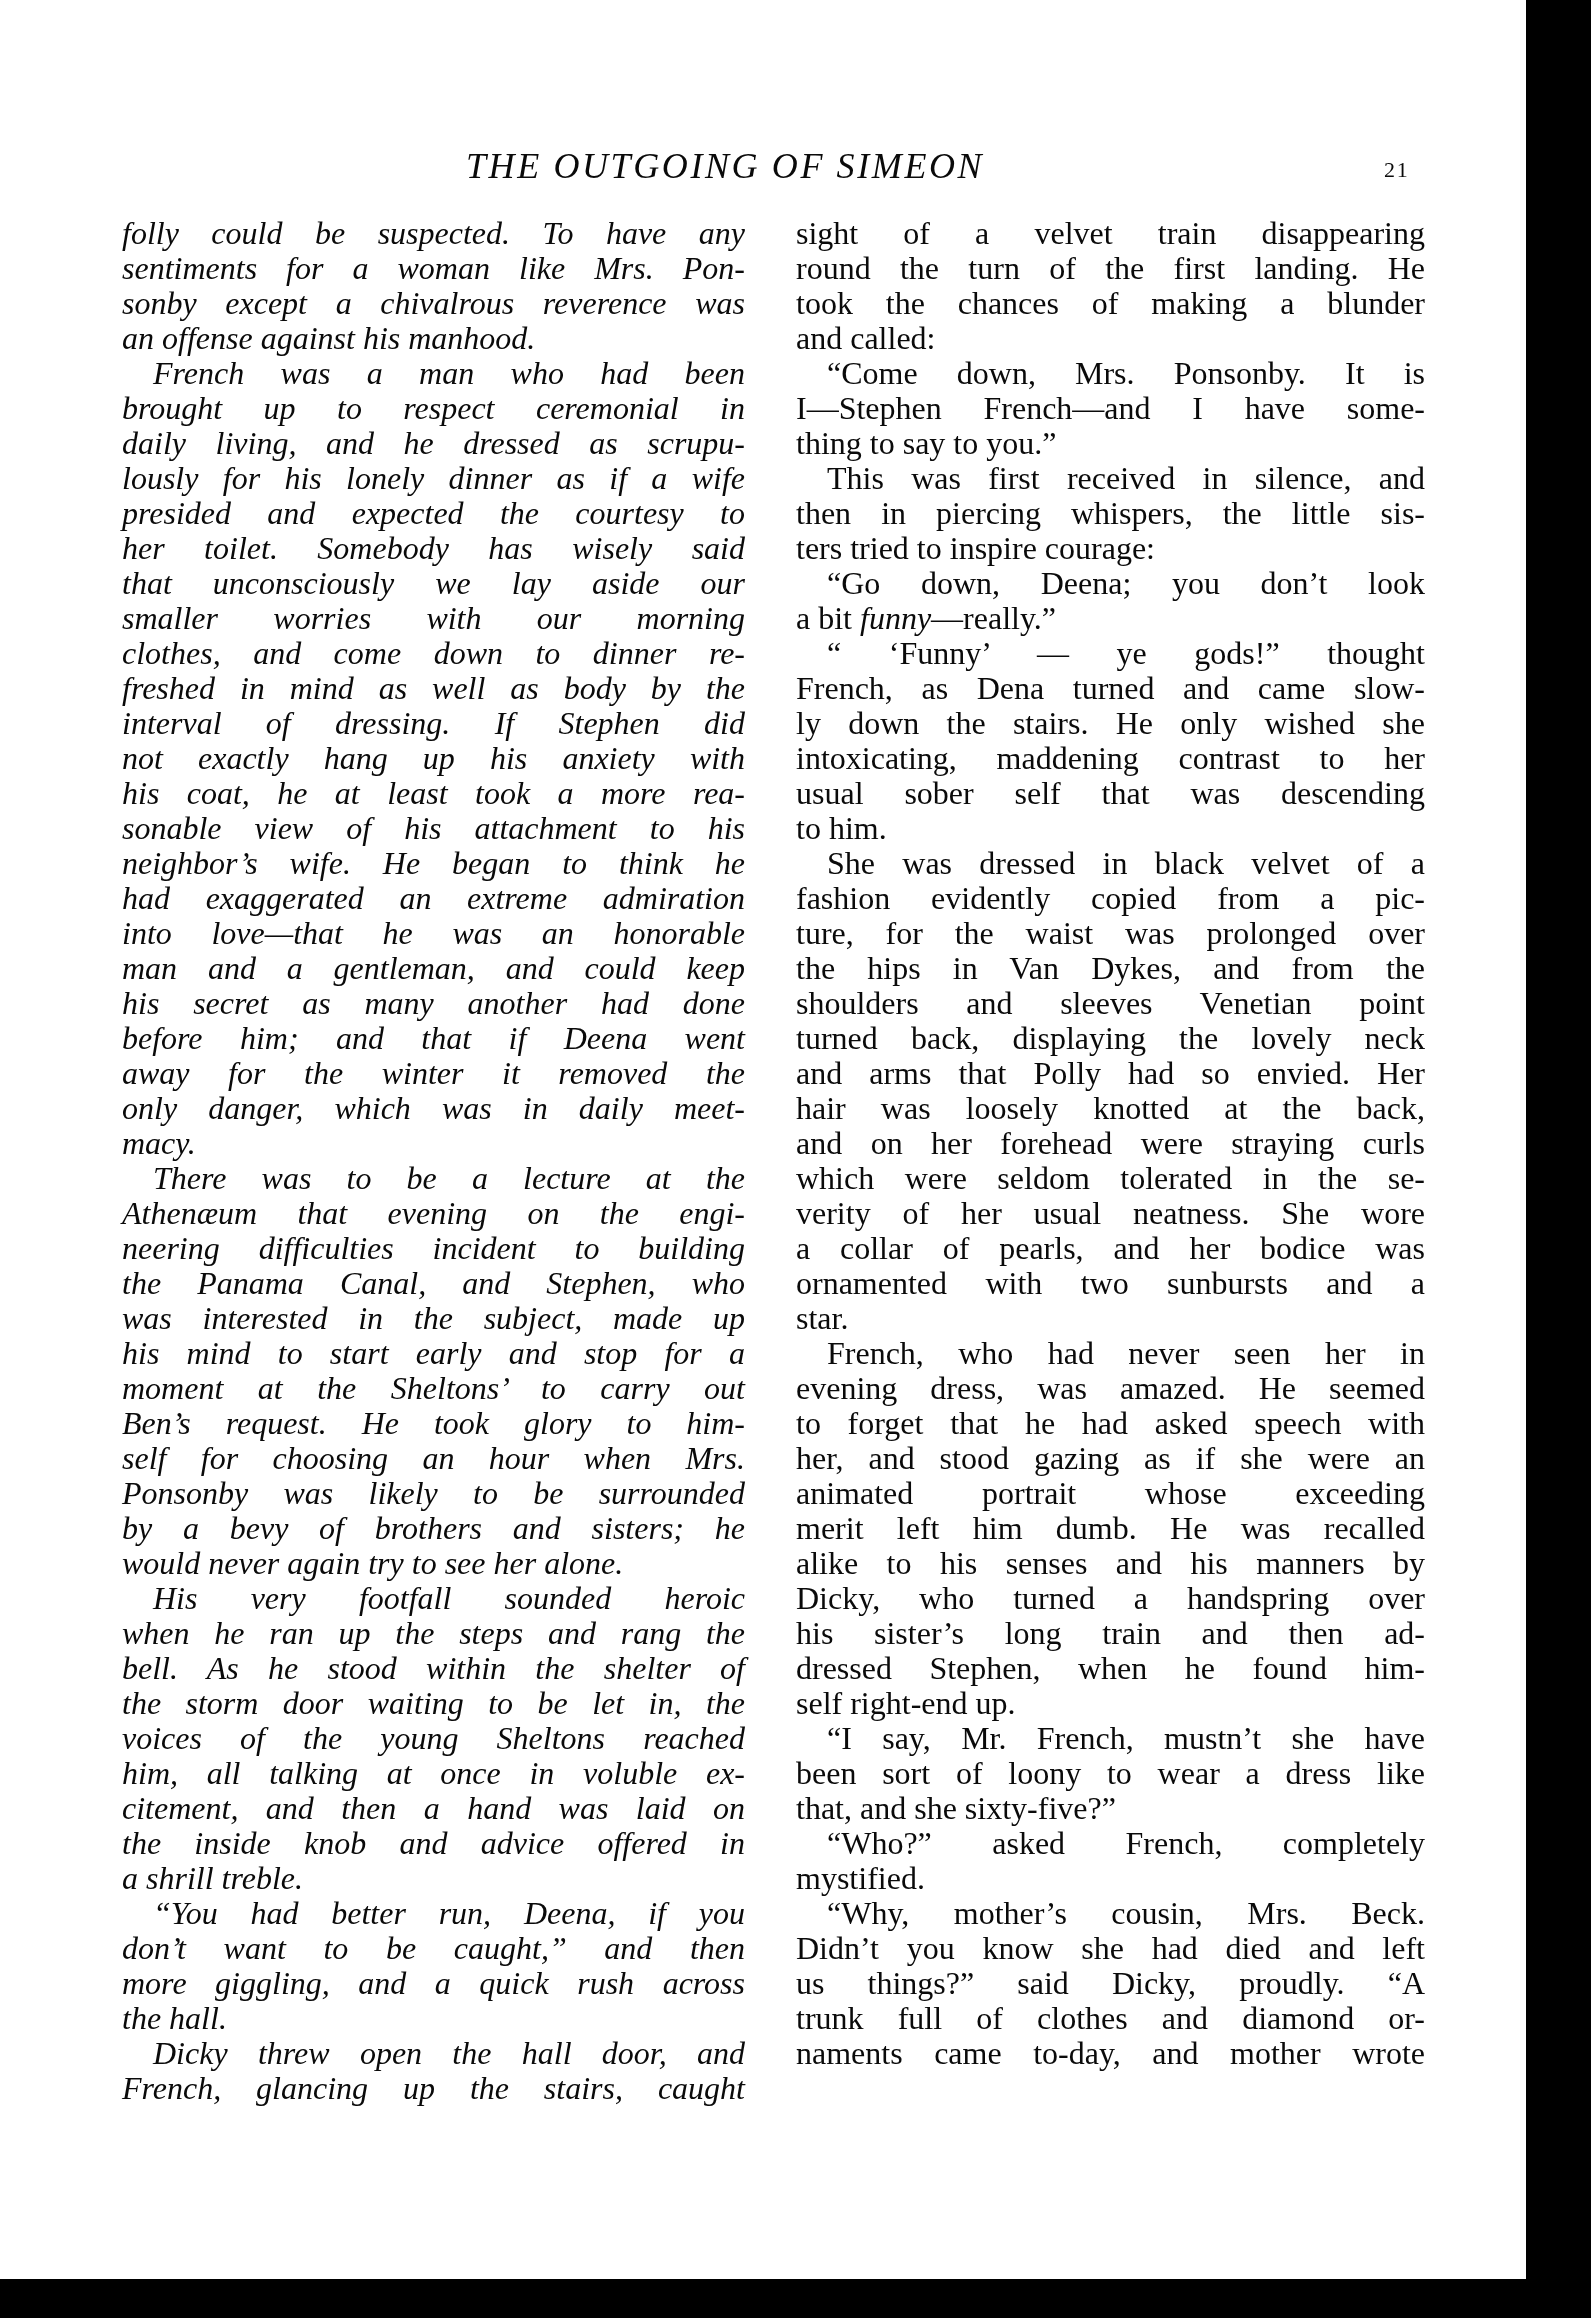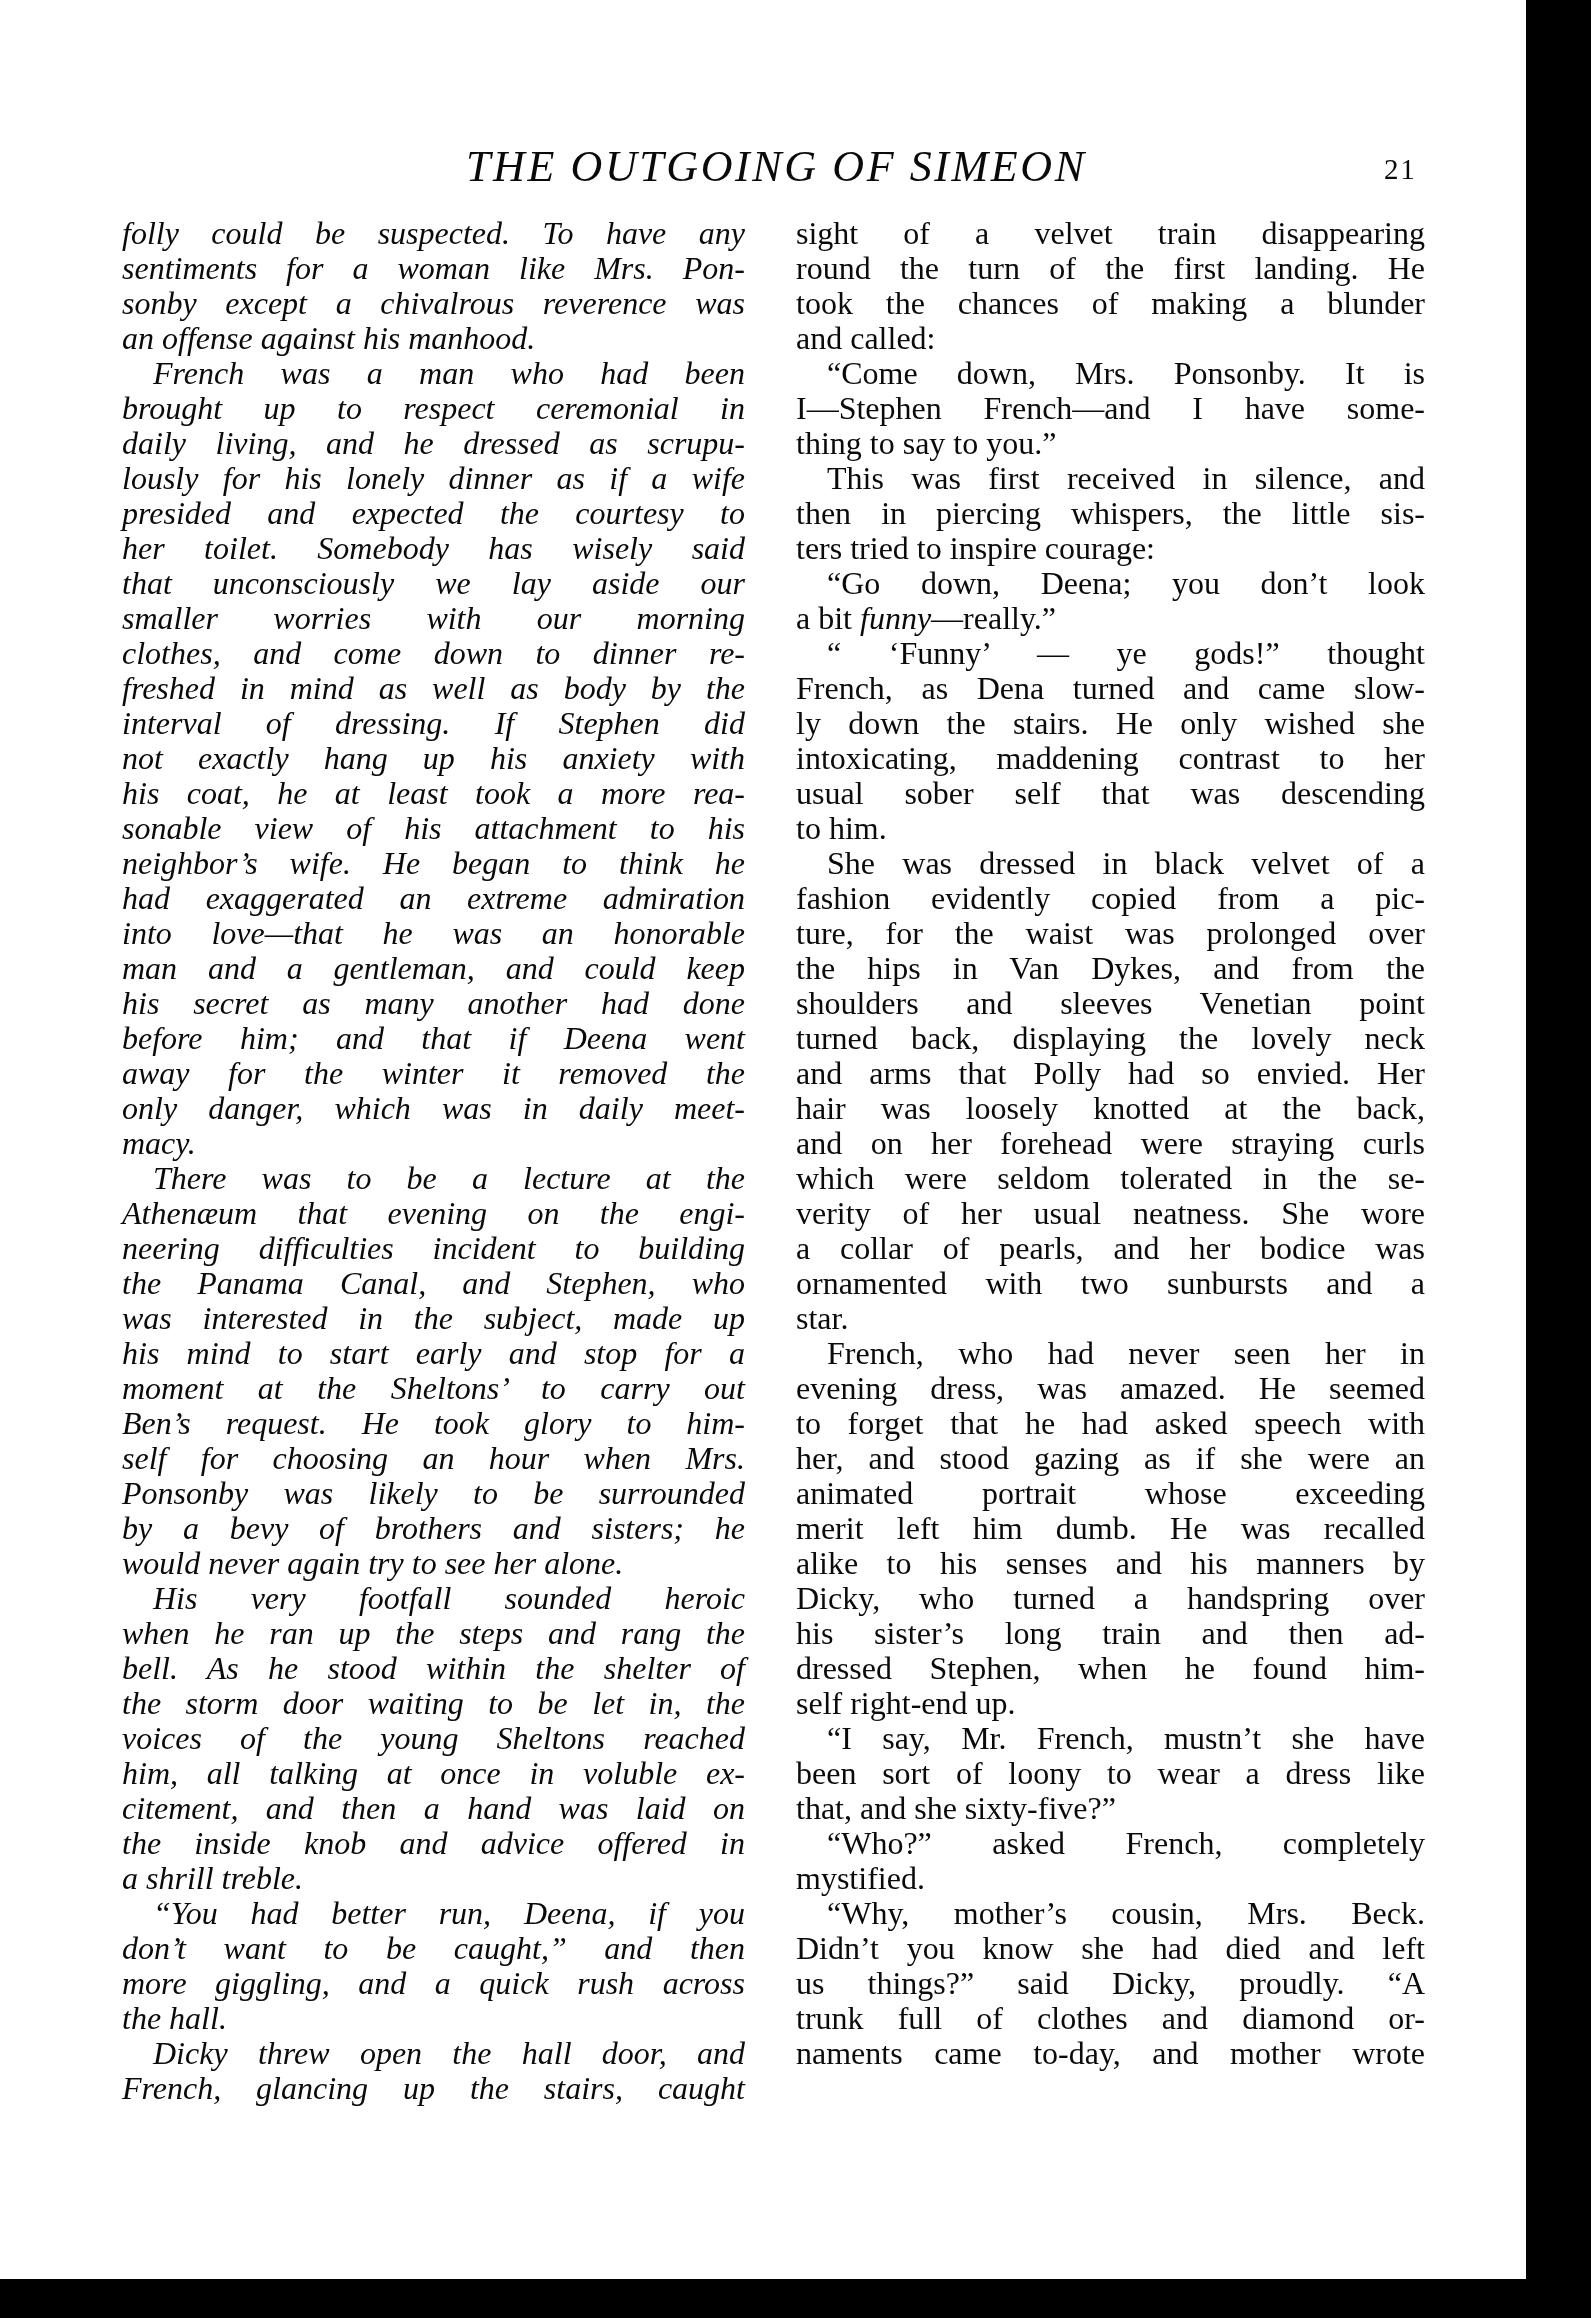--- a/index.html
+++ b/index.html
@@ -13,26 +13,26 @@
   .page {
     position: absolute; left: 0; top: 0;
     width: 1526px; height: 2279px;
     background: #ffffff;
   }
   .running-head {
     position: absolute; top: 141px; left: 0; width: 1526px; height: 51px;
   }
   .running-title {
     position: absolute; left: 466px; top: 0;
-    font-style: italic; font-size: 44px; letter-spacing: 2.6px;
+    font-style: italic; font-size: 36px; letter-spacing: 2.6px;
     line-height: 51px; white-space: nowrap;
   }
   .page-number {
     position: absolute; left: 1384px; top: 3.4px;
-    font-size: 29px; line-height: 51px; letter-spacing: 1.7px;
+    font-size: 22px; line-height: 51px; letter-spacing: 1.7px;
   }
   .column {
     position: absolute; top: 216px;
     font-size: 32px;
     line-height: 35px;
   }
   .col-left { left: 122px; width: 623px; font-style: italic; }
   .col-right { left: 796px; width: 629px; }
   .line {
     display: block; height: 35px; white-space: nowrap;

